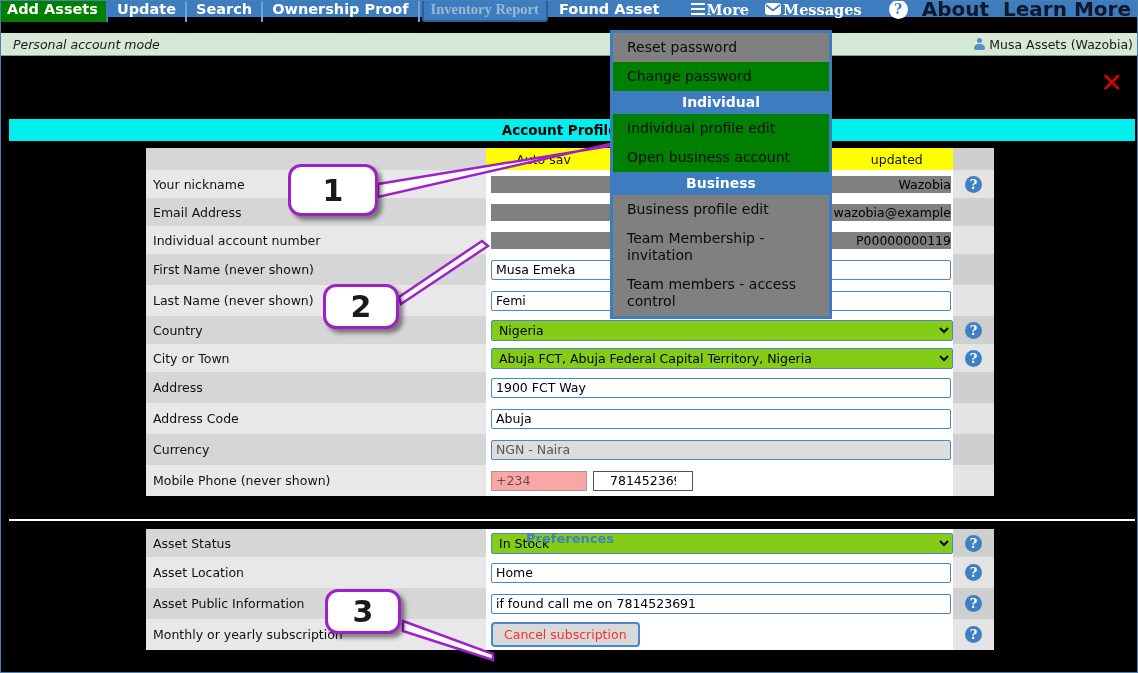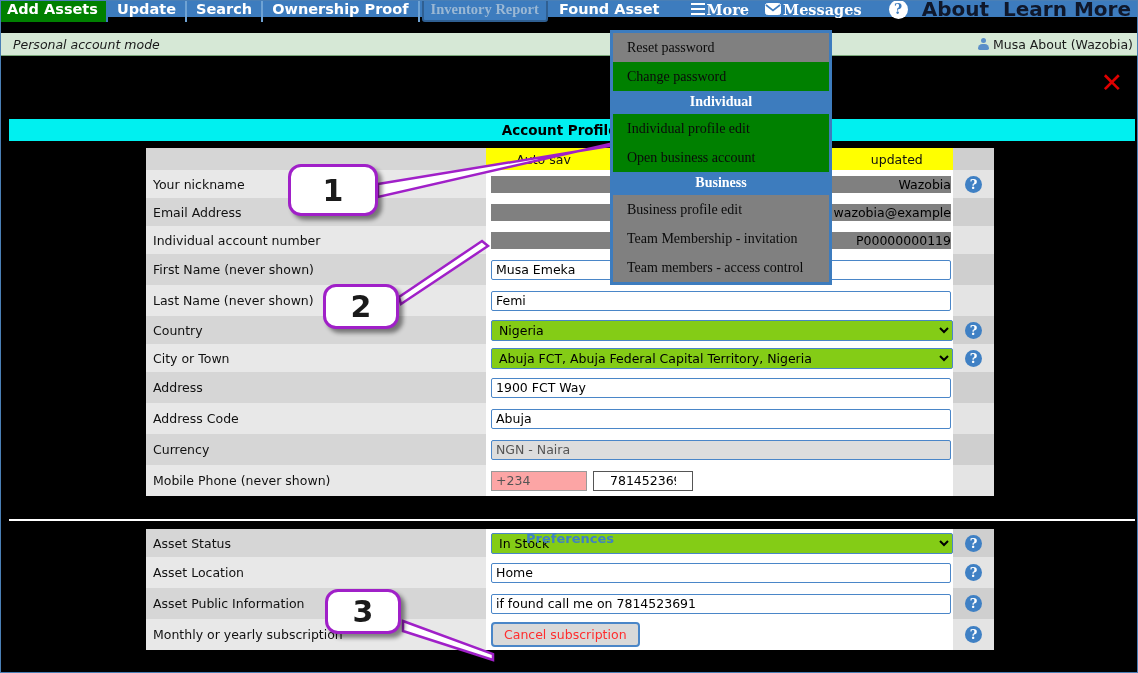--- a/index.html
+++ b/index.html
@@ -102,21 +102,20 @@
   }
 
   
   #dropdown {
     position: absolute; left: 609px; top: 29px;
     width: 222px;
     background: #3d7cbe;
     border: 3px solid #3d7cbe;
     z-index: 60;
     font-size: 14px;
-    font-family: Liberation Serif, serif;
   }
   .menu-item {
     padding: 6px 0 6px 14px;
     color: #0a0a0a;
     cursor: pointer;
     line-height: 17px;
   }
   .menu-item.gray { background: #808080; }
   .menu-item.green { background: #008000; }
   .menu-head {
@@ -306,21 +305,21 @@
       <div class="helpcircle">?</div>
       <div class="navright-link">About</div>
       <div class="navright-link">Learn More</div>
     </div>
   </div>
 
   <div id="modebar">
     <div id="modebar-left">Personal account mode</div>
     <div id="modebar-right">
       <span class="person-icon"></span>
-      <span>Musa About (Wazobia)</span>
+      <span>Musa Assets (Wazobia)</span>
     </div>
   </div>
 
   <div id="close-x">✕</div>
 
   <div id="title-bar">Account Profile - P</div>
 
   <div class="form-table" id="profile-table" style="top:147px">
 
     <div class="frow banner-row">

